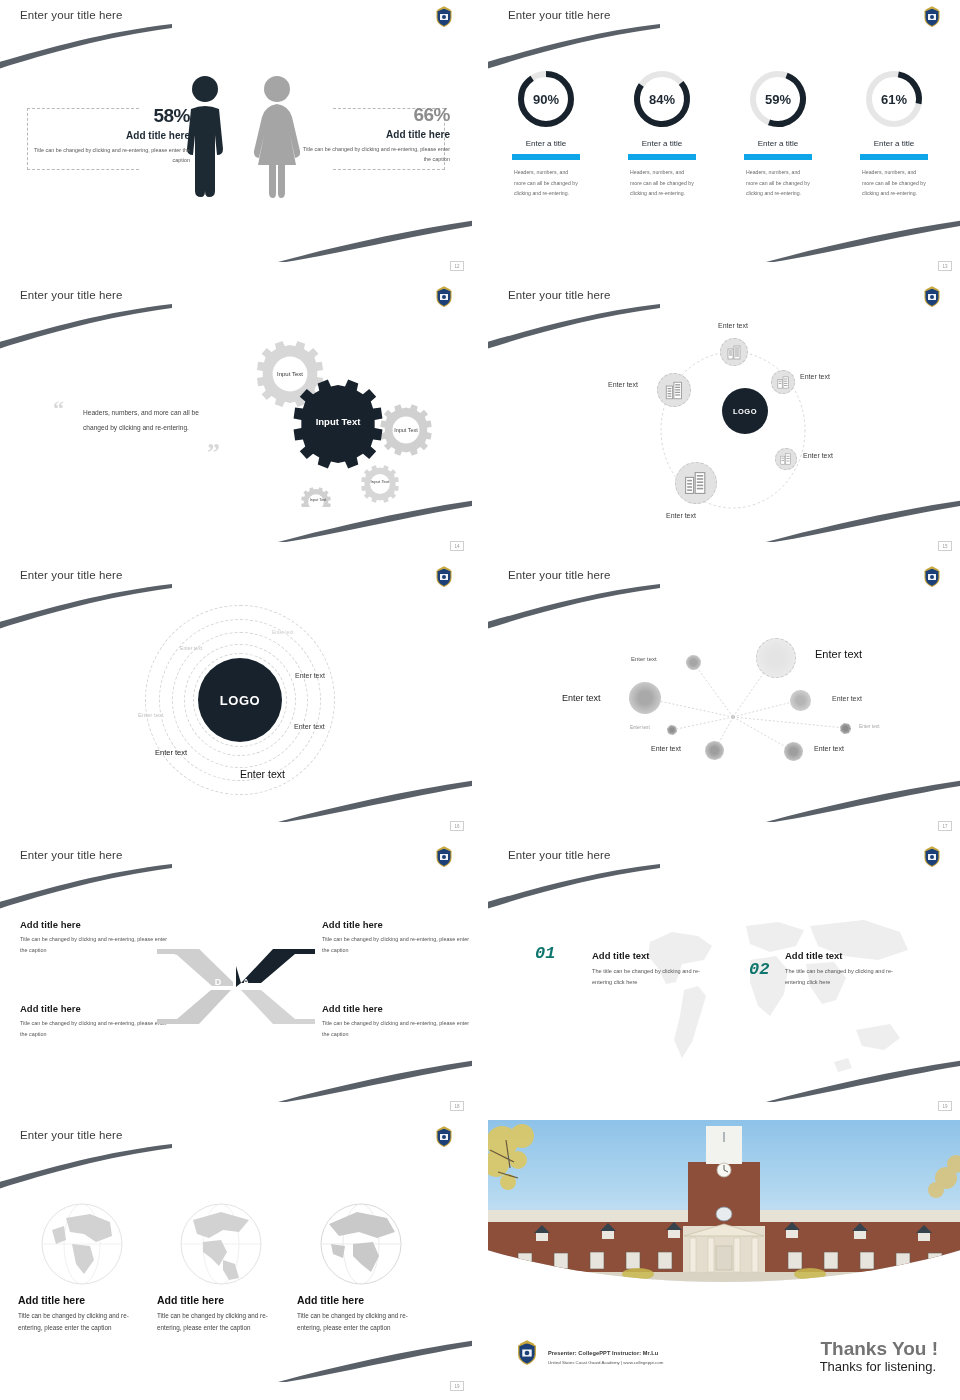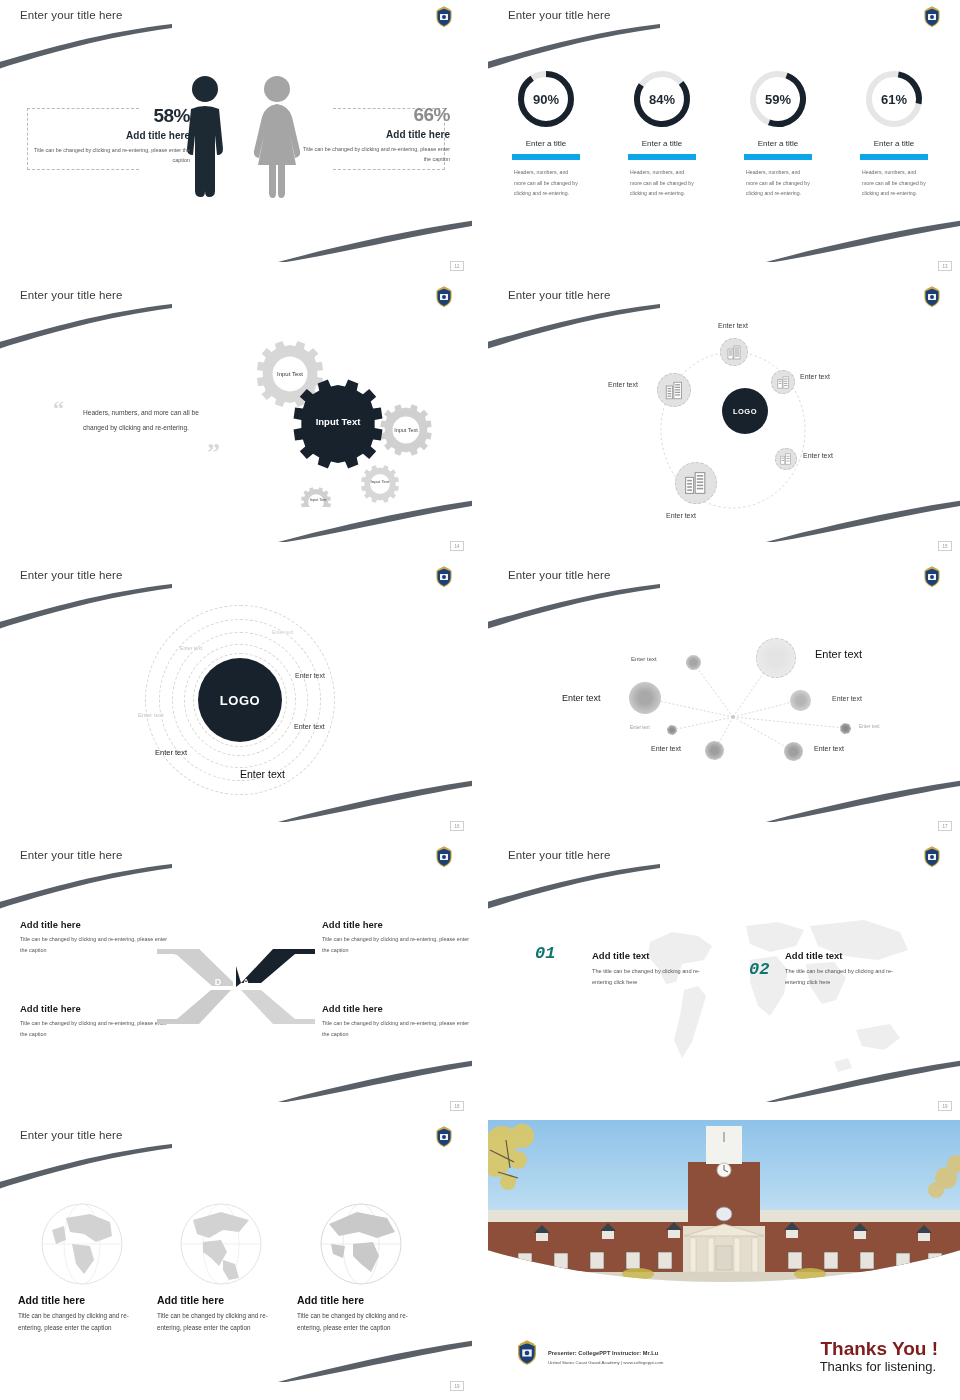--- a/index.html
+++ b/index.html
@@ -132,21 +132,21 @@
   .lawn { position:absolute; left:0; right:0; bottom:0; height:18px; background:#d9d3c4; }
   .bldg-main { position:absolute; left:0; right:0; bottom:10px; height:52px; background:#8d4f3a; }
   .bldg-roof { position:absolute; left:0; right:0; bottom:60px; height:12px; background:#e7e2d6; }
   .tower { position:absolute; left:50%; transform:translateX(-50%); bottom:60px;
       width:72px; height:60px; background:#8d4f3a; }
   .cupola { position:absolute; left:50%; transform:translateX(-50%); bottom:118px;
       width:36px; height:38px; background:#f2f2ee; }
   .portico { position:absolute; left:50%; transform:translateX(-50%); bottom:10px;
       width:82px; height:46px; background:#e4ddcd; }
   .thanks-big { position:absolute; right:22px; bottom:32px; font-size:19px;
-      font-weight:bold; color:#7f1d1d;margin-top:48px; }
+      font-weight:bold; color:#737373;margin-top:48px; }
   .thanks-sub { position:absolute; right:24px; bottom:18px; font-size:13px; color:#222; }
   .pres-line1 { position:absolute; left:60px; bottom:36px; font-size:5.6px;
       color:#333; font-weight:bold; letter-spacing:.1px; }
   .pres-line2 { position:absolute; left:60px; bottom:27px; font-size:4.4px; color:#555; }
 </style>
 </head>
 <body>
 
 <div class="grid">
 

